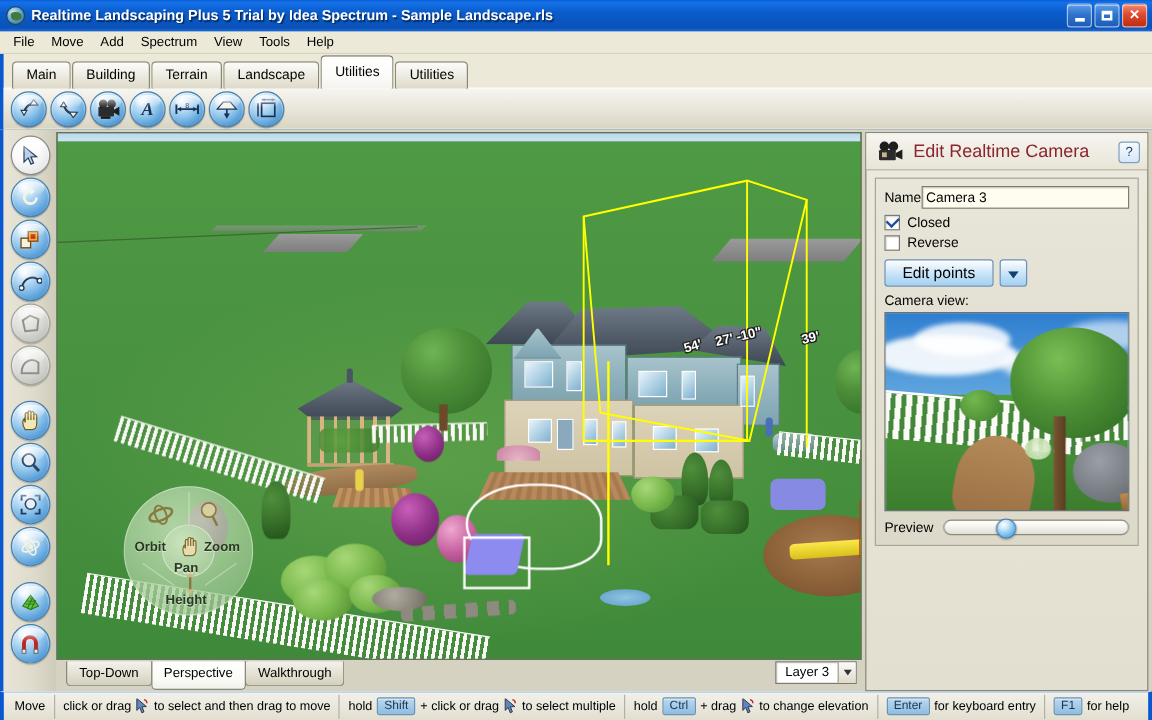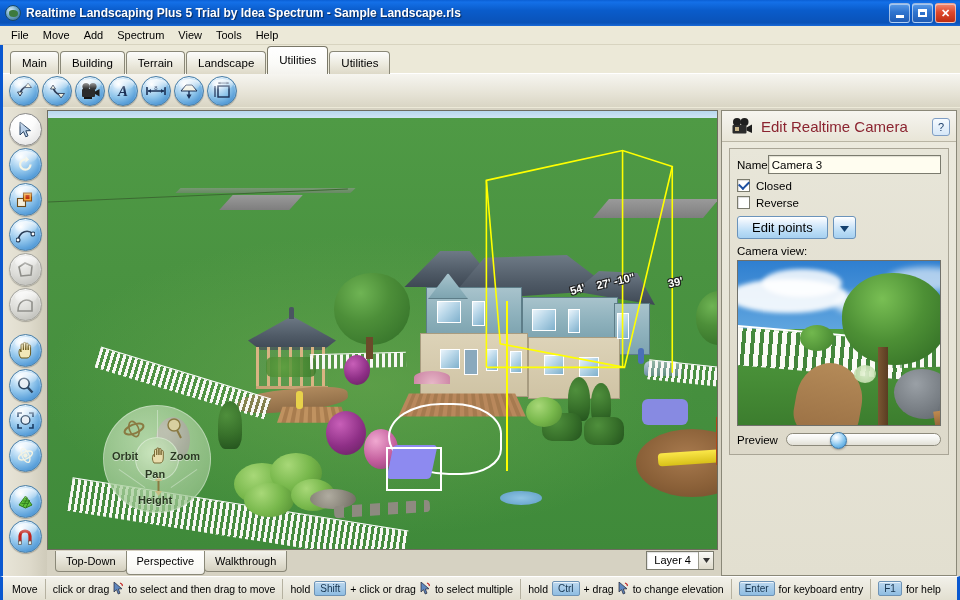--- a/index.html
+++ b/index.html
@@ -637,21 +637,21 @@
           <div class="nw-lbl" style="left:41px;top:62px;">Pan</div>
           <div class="nw-lbl" style="left:34px;top:88px;">Height</div>
         </div>
       </div>
 
       <div class="vpbottom">
         <div class="vtab">Top-Down</div>
         <div class="vtab active">Perspective</div>
         <div class="vtab">Walkthrough</div>
         <div class="layerbox">
-          <div class="lb-txt">Layer 4</div>
+          <div class="lb-txt">Layer 3</div>
           <div class="lb-arrow">
             <svg width="7" height="5" viewBox="0 0 7 5">
                 <path d="M0 0 L7 0 L3.5 5 Z" fill="#333"></path>
               </svg>
           </div>
         </div>
       </div>
     </div>
 
     <div class="rpanel">

